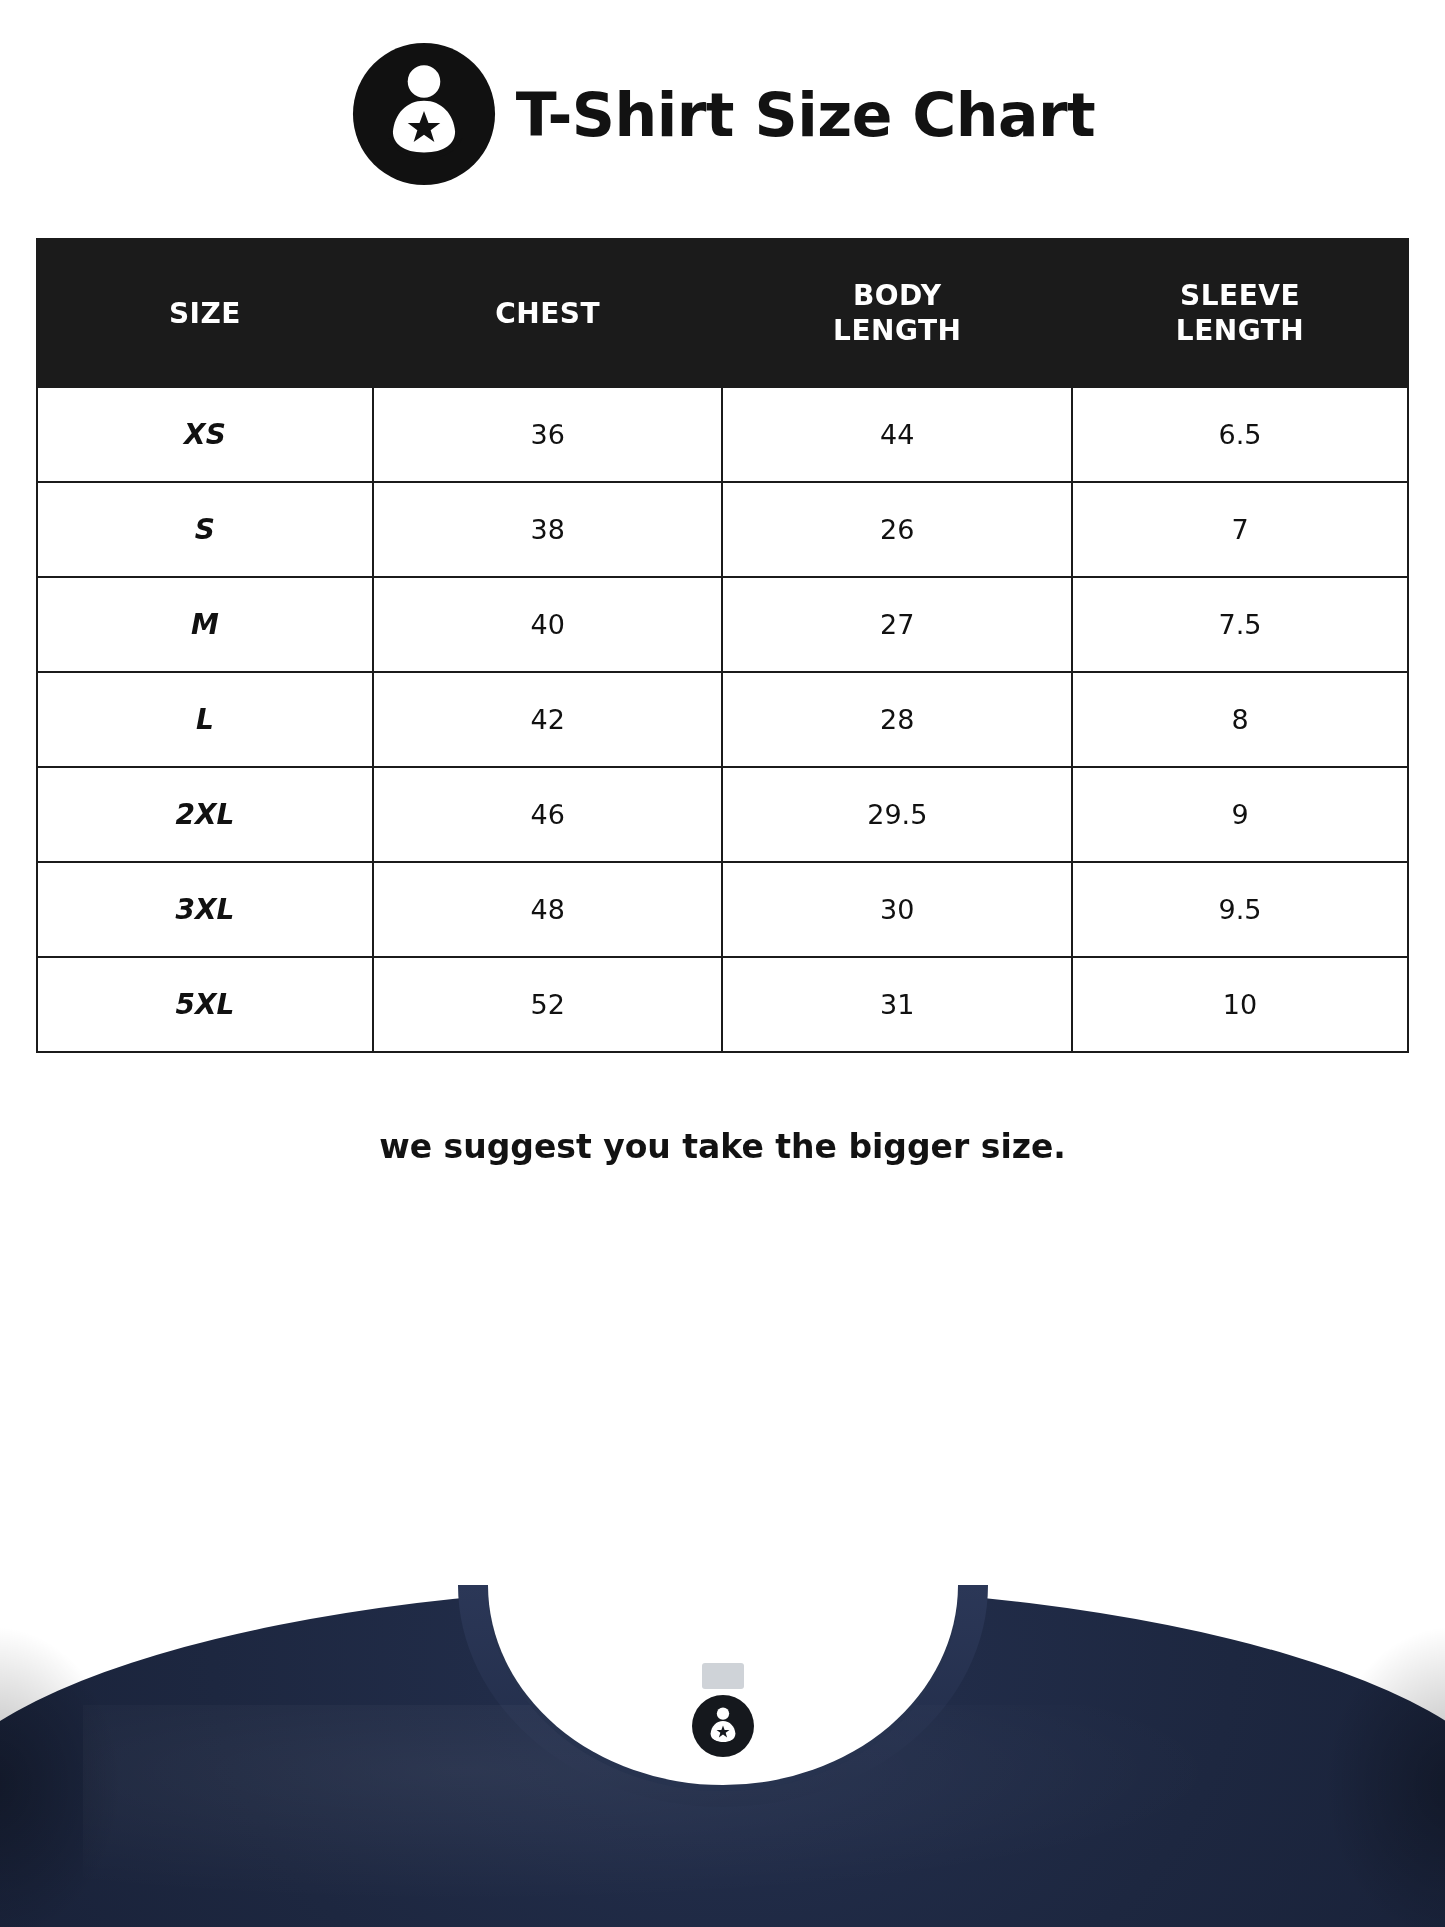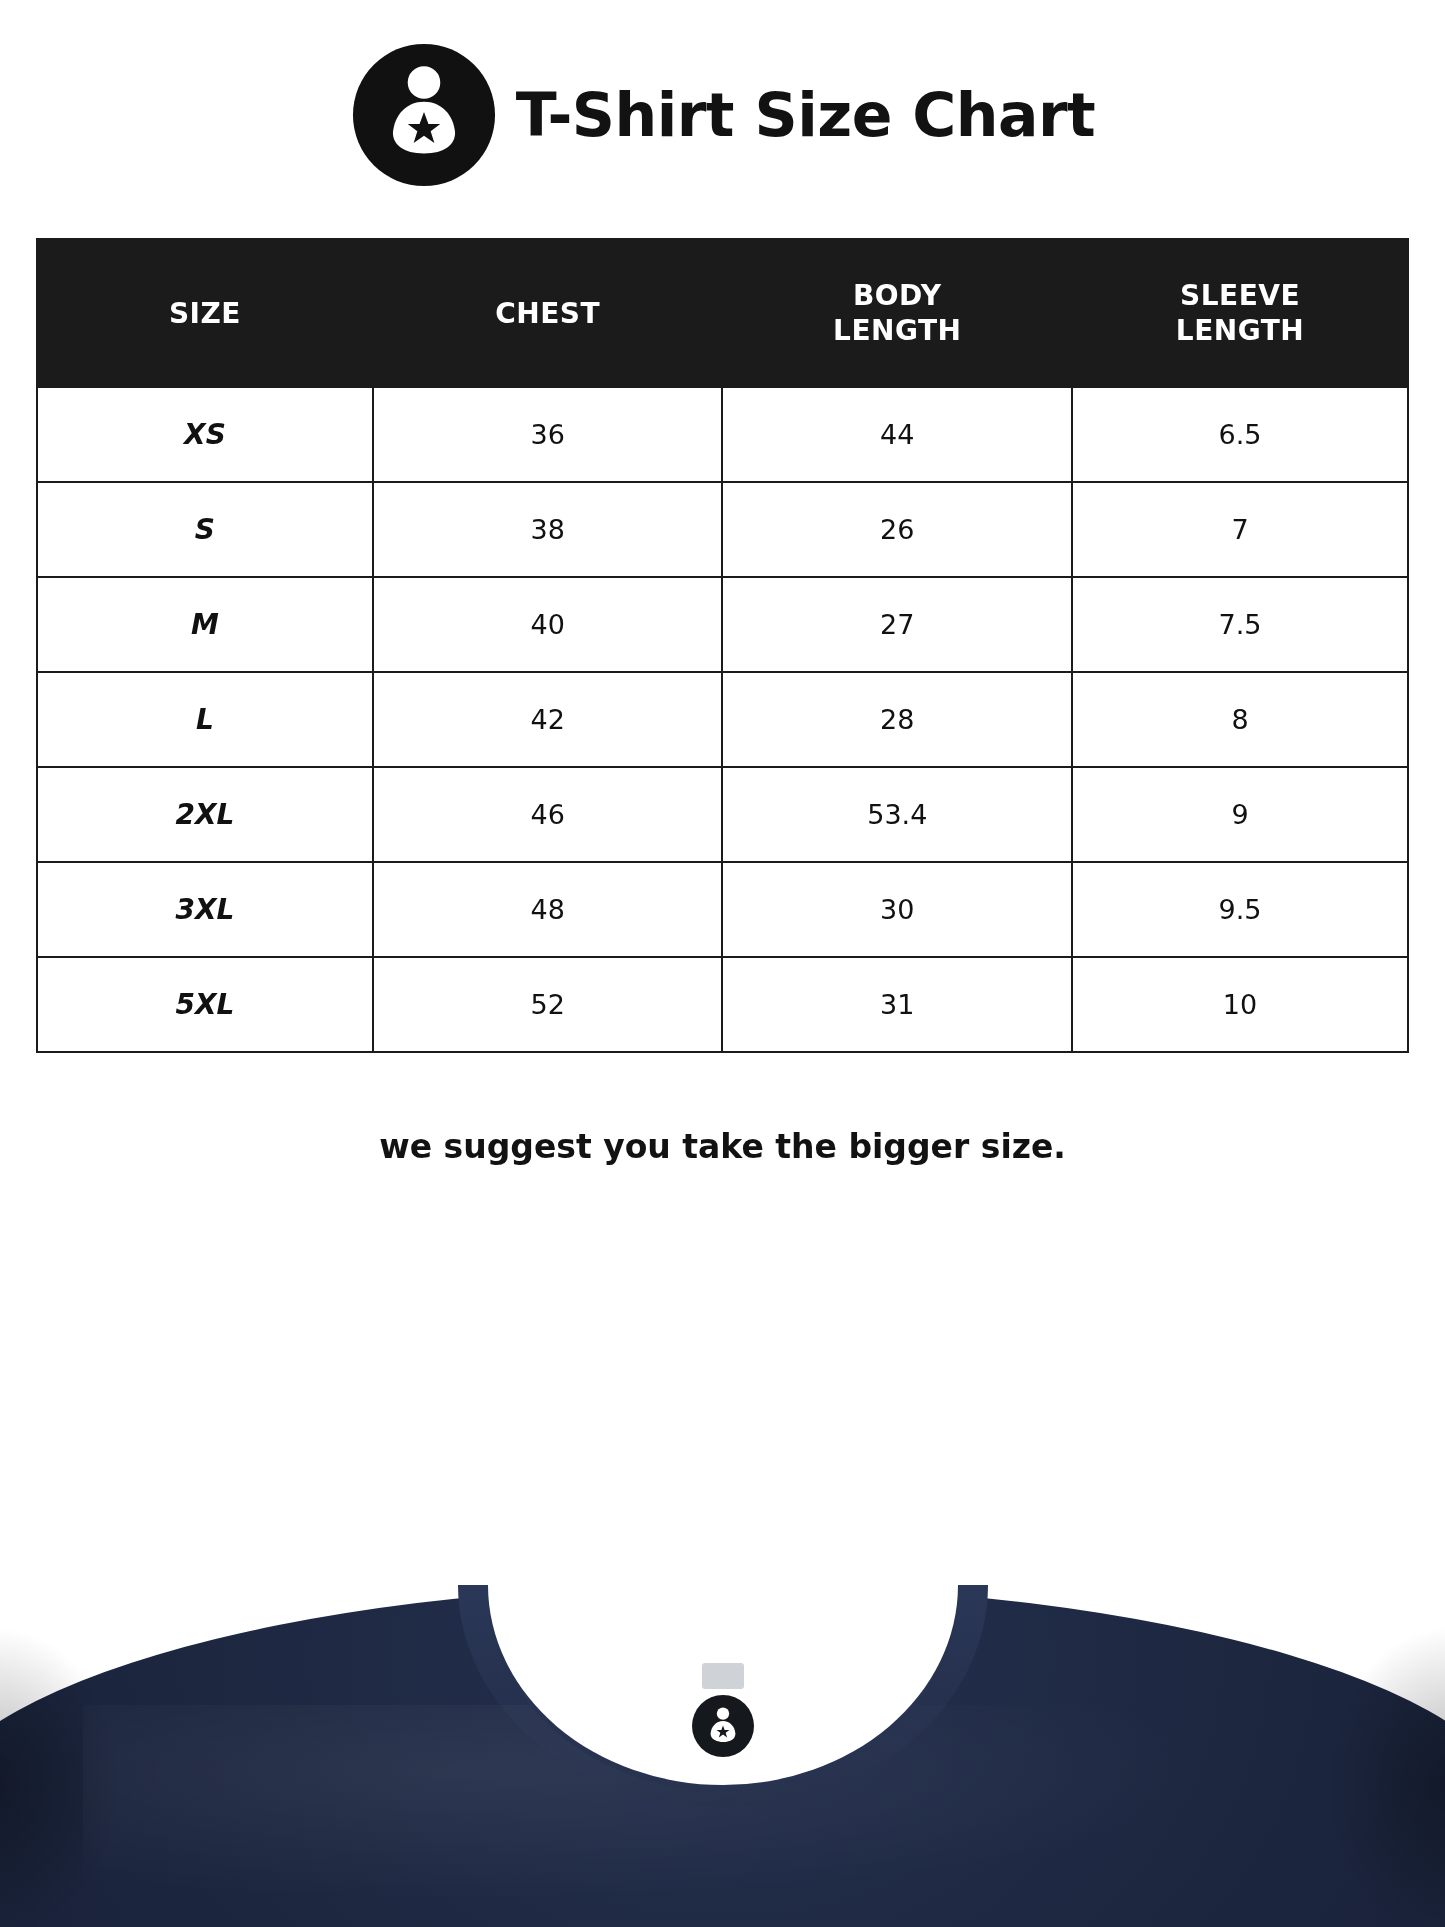--- a/index.html
+++ b/index.html
@@ -12,21 +12,20 @@
     width: 1445px;
     height: 1927px;
     position: relative;
     font-family: "DejaVu Sans", sans-serif;
     overflow: hidden;
   }
 
   
   .header {
     display: flex;
-    align-items: center;
     justify-content: center;
     gap: 18px;
     padding-top: 40px;
   }
   .brand-logo {
     width: 148px;
     height: 148px;
     flex: 0 0 auto;
   }
   .page-title {
@@ -237,21 +236,21 @@
       </tr>
       <tr>
         <td class="size-cell">L</td>
         <td>42</td>
         <td>28</td>
         <td>8</td>
       </tr>
       <tr>
         <td class="size-cell">2XL</td>
         <td>46</td>
-        <td>53.4</td>
+        <td>29.5</td>
         <td>9</td>
       </tr>
       <tr>
         <td class="size-cell">3XL</td>
         <td>48</td>
         <td>30</td>
         <td>9.5</td>
       </tr>
       <tr>
         <td class="size-cell">5XL</td>

